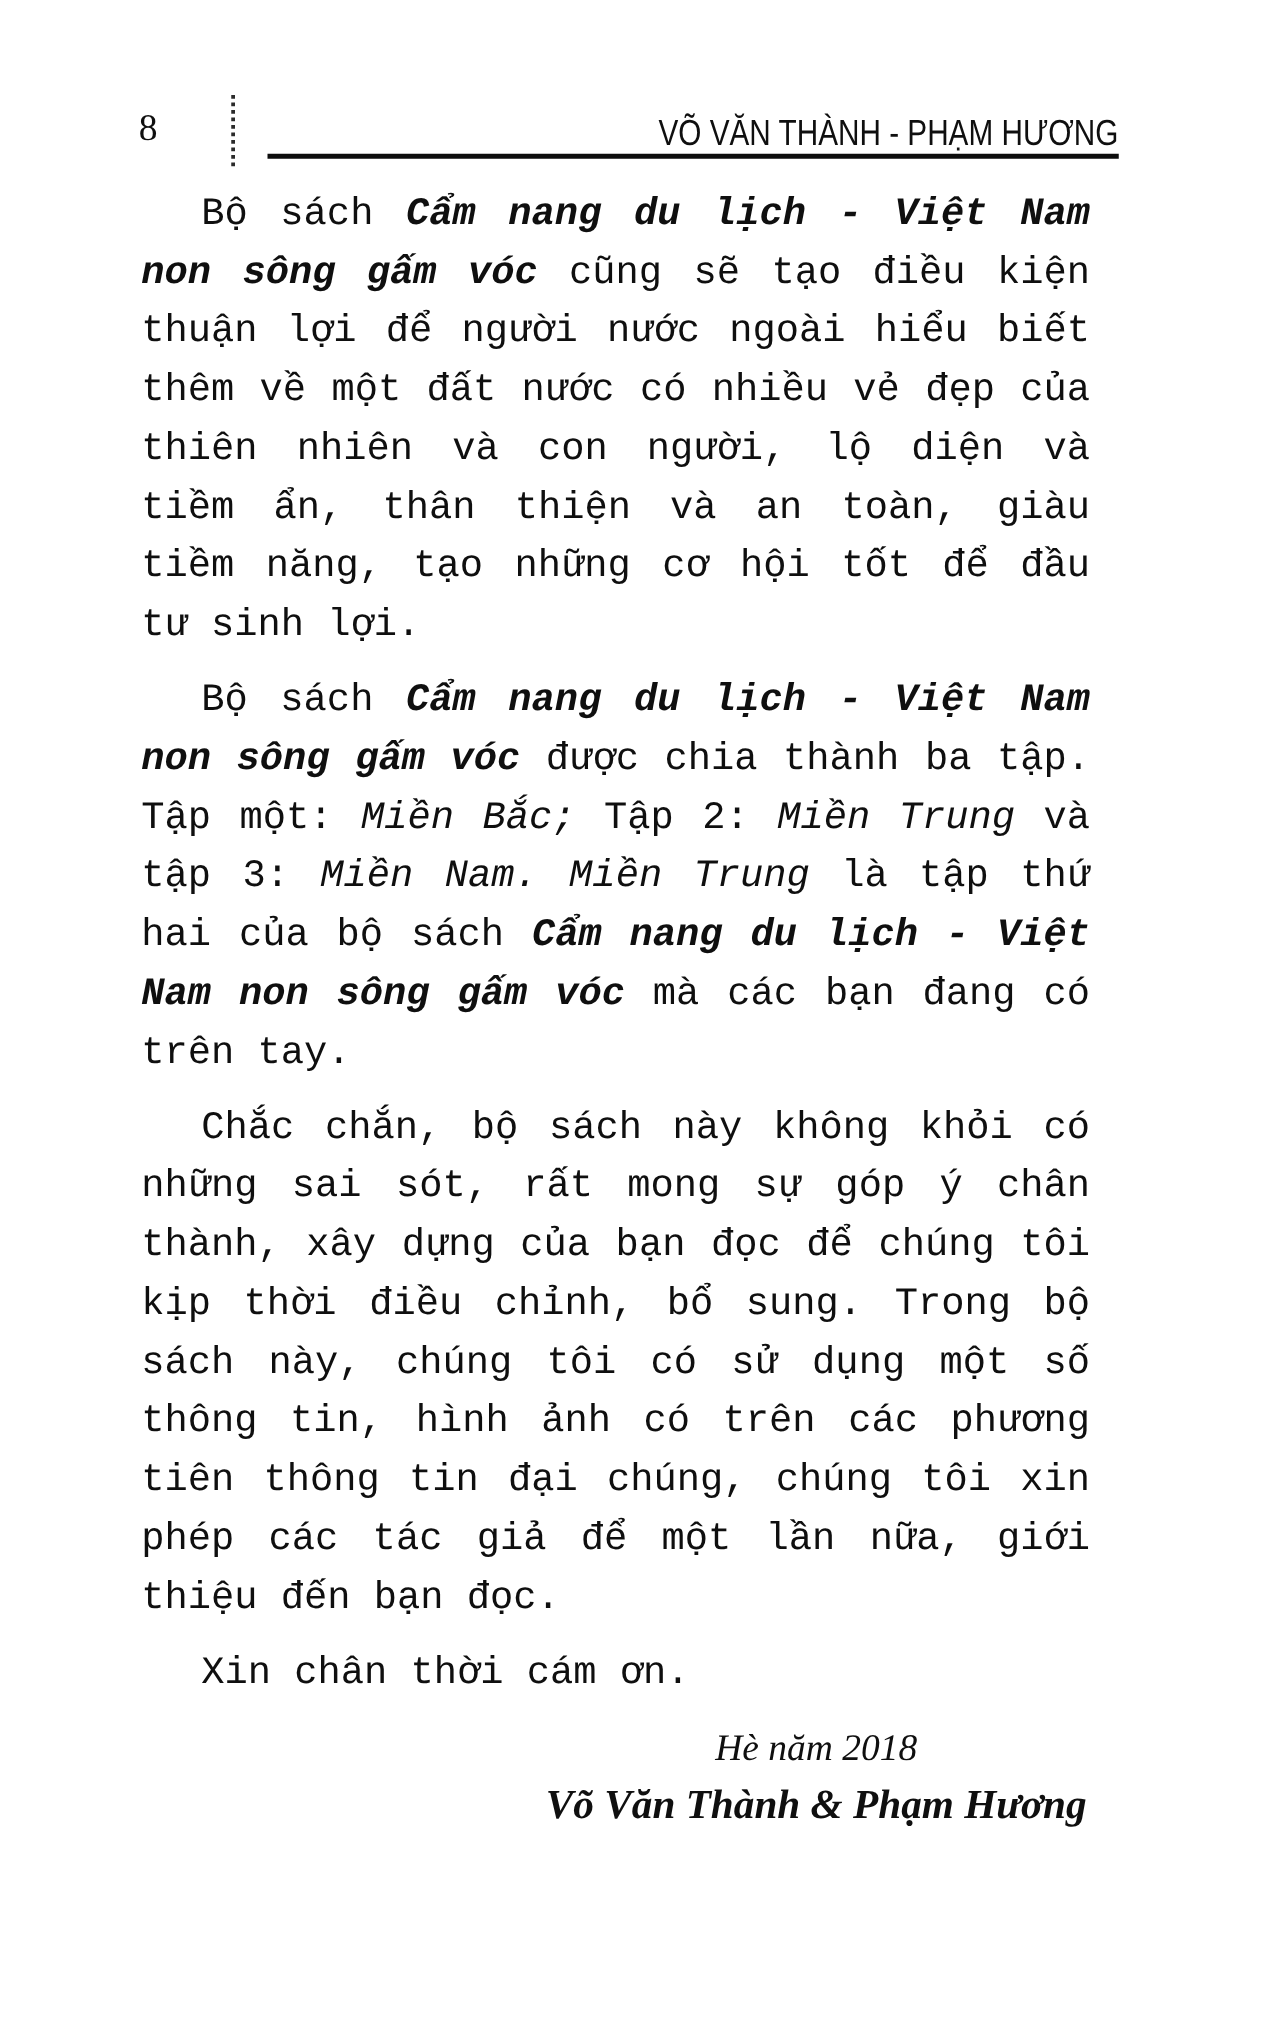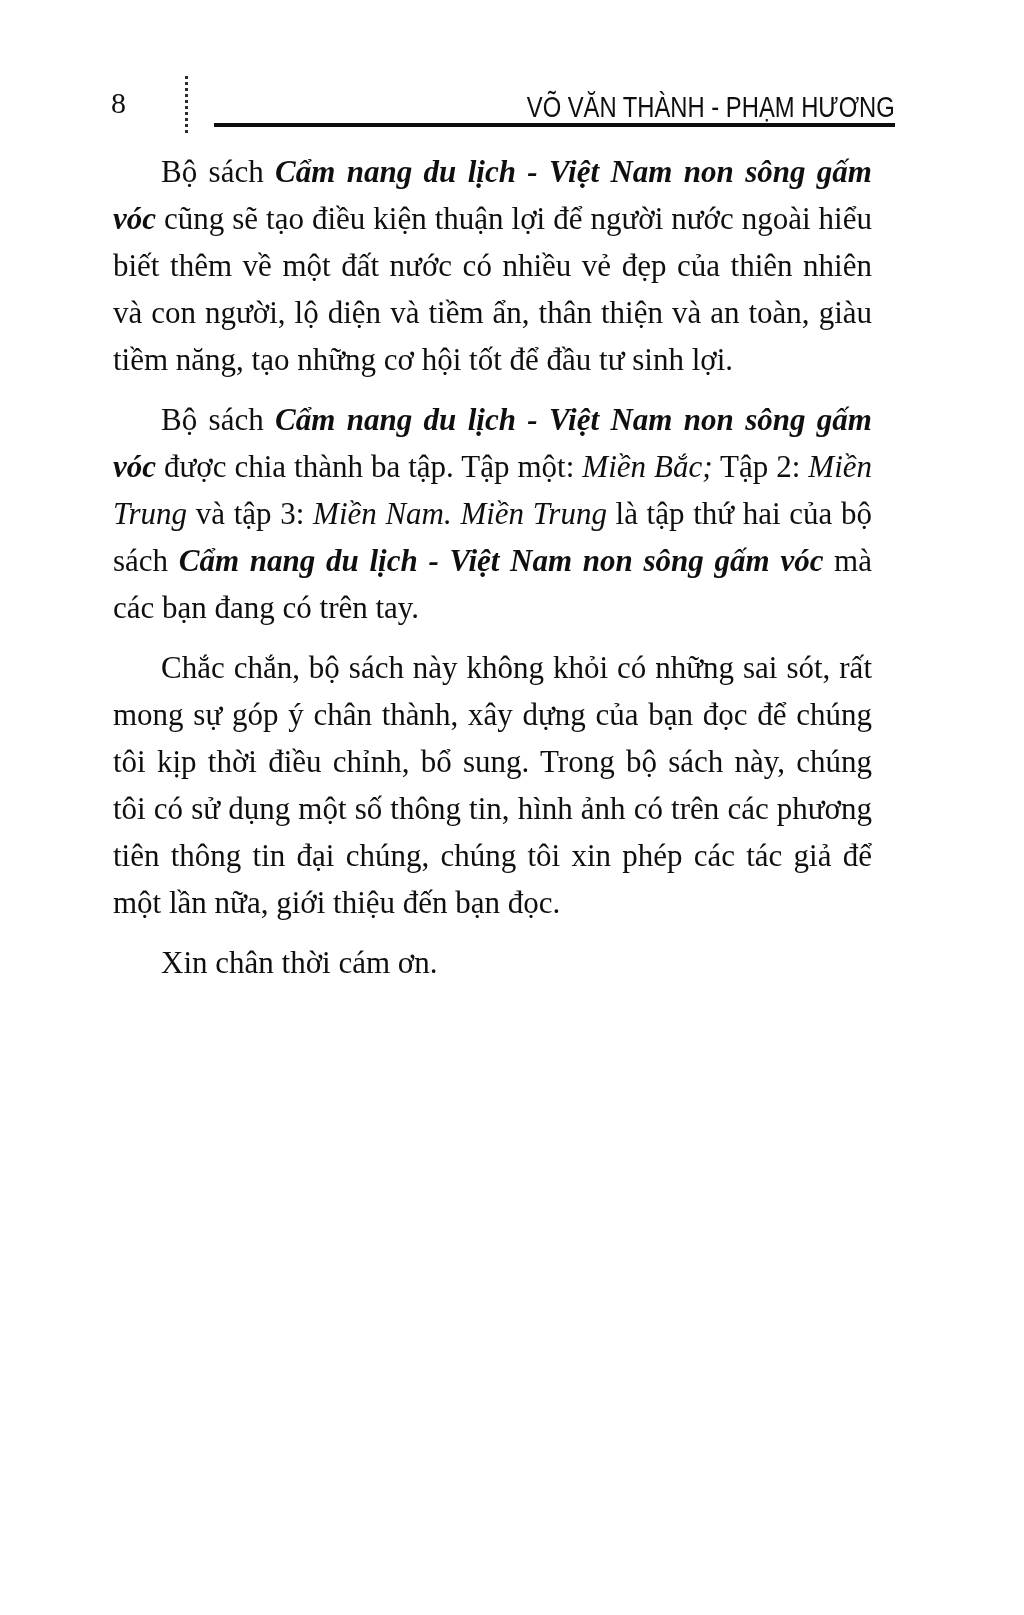--- a/index.html
+++ b/index.html
@@ -33,21 +33,21 @@
   .rule{
     position:absolute;left:214px;top:123px;
     width:681px;height:4px;background:#0d0d0d;
   }
   
   .content{
     position:absolute;left:113px;top:148px;width:759px;
     font-size:31px;line-height:47px;
     text-align:justify;
   }
-  .para{margin:0 0 13px 0;text-indent:48px;}
+  .para{margin:0 0 13px 0;text-indent:48px;font-family:Liberation Mono, monospace;}
   .bi{font-weight:bold;font-style:italic;}
   .it{font-style:italic;}
   
   .sig{
     margin-top:16px;
     margin-left:320px;
     width:440px;
     text-align:center;
   }
   .sig-date{
@@ -75,17 +75,19 @@
 
     <p class="para"><span>Bộ sách </span><span class="bi">Cẩm nang du lịch - Việt Nam non sông gấm vóc</span><span> cũng sẽ tạo điều kiện thuận lợi để người nước ngoài hiểu biết thêm về một đất nước có nhiều vẻ đẹp của thiên nhiên và con người, lộ diện và tiềm ẩn, thân thiện và an toàn, giàu tiềm năng, tạo những cơ hội tốt để đầu tư sinh lợi.</span></p>
 
     <p class="para"><span>Bộ sách </span><span class="bi">Cẩm nang du lịch - Việt Nam non sông gấm vóc</span><span> được chia thành ba tập. Tập một: </span><span class="it">Miền Bắc;</span><span> Tập 2: </span><span class="it">Miền Trung</span><span> và tập 3: </span><span class="it">Miền Nam. Miền Trung</span><span> là tập thứ hai của bộ sách </span><span class="bi">Cẩm nang du lịch - Việt Nam non sông gấm vóc</span><span> mà các bạn đang có trên tay.</span></p>
 
     <p class="para"><span>Chắc chắn, bộ sách này không khỏi có những sai sót, rất mong sự góp ý chân thành, xây dựng của bạn đọc để chúng tôi kịp thời điều chỉnh, bổ sung. Trong bộ sách này, chúng tôi có sử dụng một số thông tin, hình ảnh có trên các phương tiên thông tin đại chúng, chúng tôi xin phép các tác giả để một lần nữa, giới thiệu đến bạn đọc.</span></p>
 
     <p class="para"><span>Xin chân thời cám ơn.</span></p>
 
     <div class="sig">
+      <div class="sig-date">Hè năm 2018</div>
+      <div class="sig-authors">Võ Văn Thành &amp; Phạm Hương</div>
     </div>
 
   </div>
 
 </div>
 
 </body></html>

